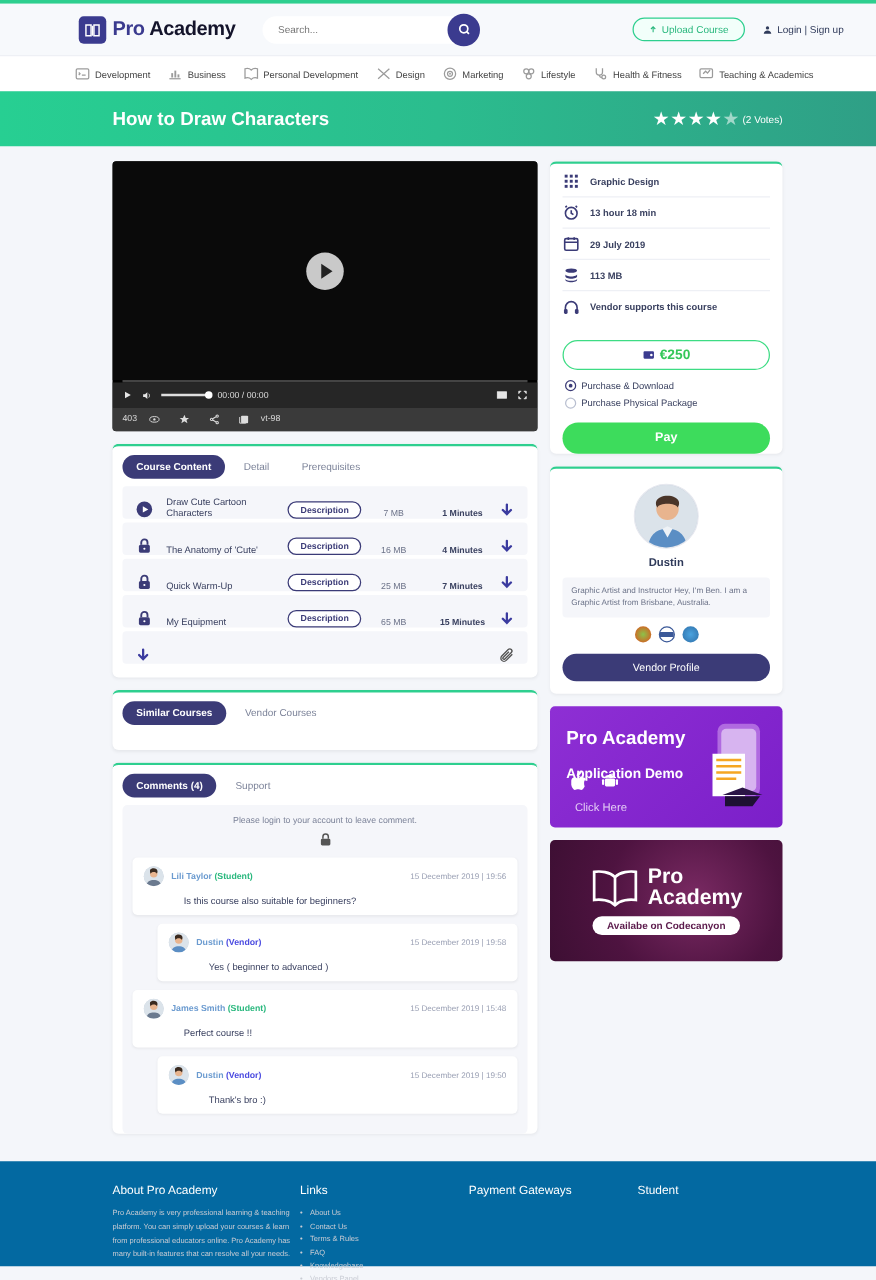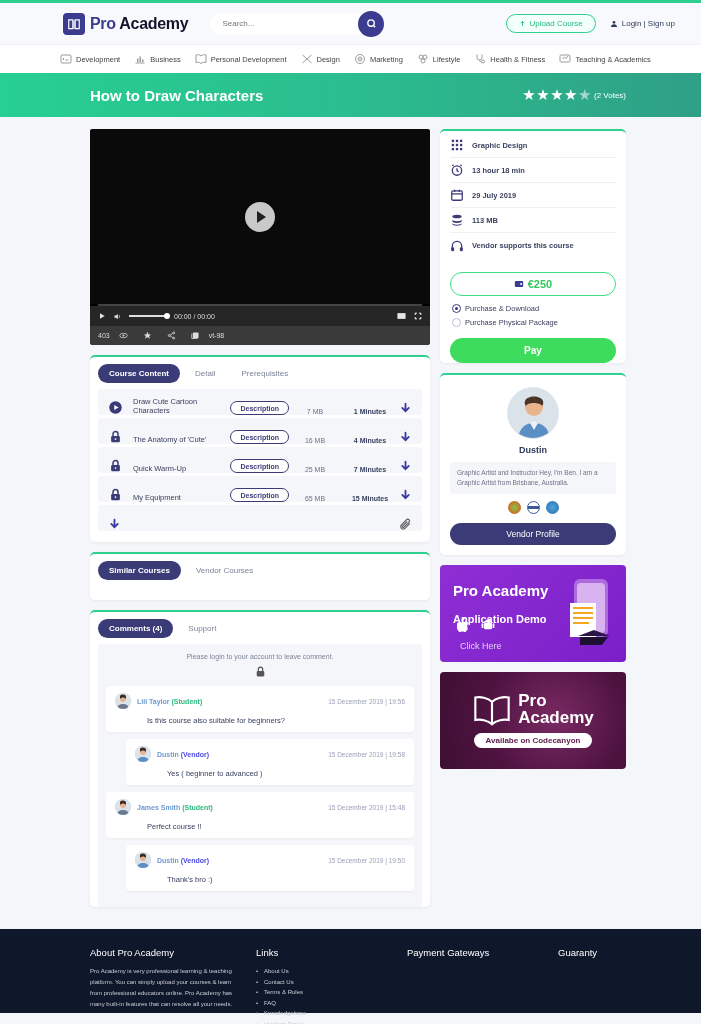--- a/index.html
+++ b/index.html
@@ -152,22 +152,22 @@
   .c-head { display: flex; align-items: center; }
   .c-av { width: 16px; height: 16px; border-radius: 50%; background: #c9d3de; overflow: hidden; flex: none; }
   .c-name { font-size: 7px; margin-left: 6px; color: #6b9bd0; font-weight: bold; }
   .c-role { font-weight: bold; }
   .role-student { color: #2ab87e; }
   .role-vendor { color: #4a4ae0; }
   .c-date { margin-left: auto; font-size: 6.5px; color: #9aa0b4; }
   .c-text { font-size: 7.5px; color: #3a4160; margin-top: 7px; padding-left: 32px; }
 
   
-  .footer { background: #0f172a; padding: 18px 75px 0 90px; margin-top: 12px;
-            height: 84px; display: flex; gap: 16px; }
+  .footer { background: #0369a1; padding: 18px 75px 0 90px; margin-top: 12px;
+            height: 84px; display: flex; gap: 0; }
   .f-col { color: #fff; }
   .f-c1 { width: 150px; } .f-c2 { width: 135px; } .f-c3 { width: 135px; }
   .f-title { font-size: 9.5px; margin-bottom: 8px; font-weight: normal; }
   .f-text { font-size: 6px; line-height: 1.85; color: #c9ccd4; }
   .f-links { list-style: none; }
   .f-links li { font-size: 6px; color: #c9ccd4; line-height: 1.75; position: relative; padding-left: 8px; cursor: pointer; }
   .f-links li:before { content: "•"; position: absolute; left: 0; }
 </style>
 </head>
 <body>
@@ -663,16 +663,16 @@
         <li>FAQ</li>
         <li>Knowledgebase</li>
         <li>Vendors Panel</li>
       </ul>
   </div>
   <div class="f-col f-c3">
     <div class="f-title">Payment Gateways</div>
 
   </div>
   <div class="f-col f-c4">
-    <div class="f-title">Guaranty</div>
+    <div class="f-title">Student</div>
 
   </div>
   </div>
 
 </body></html>

